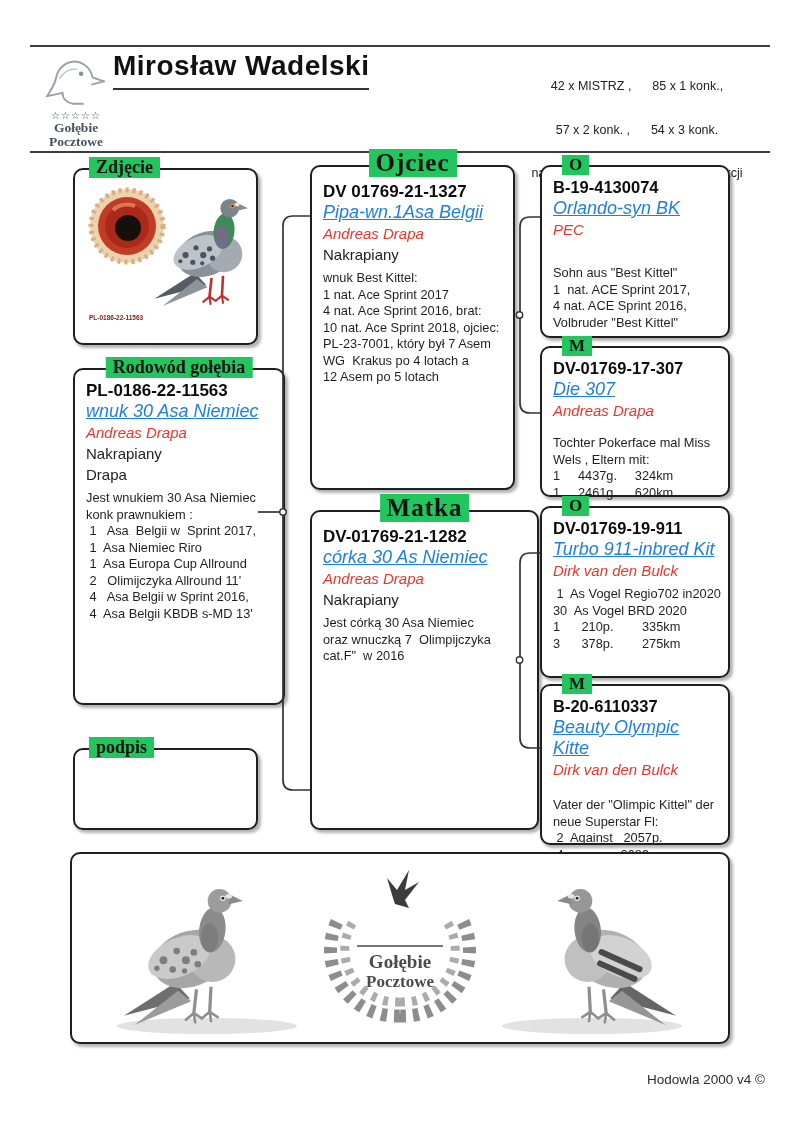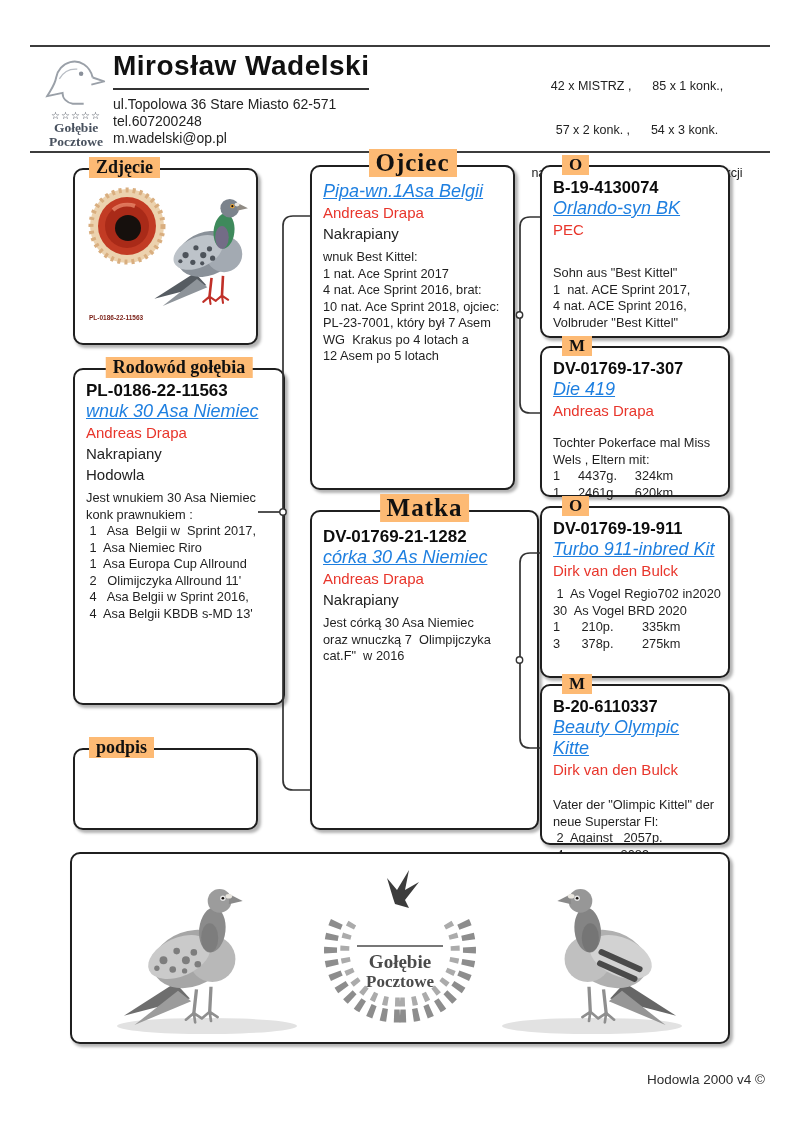--- a/index.html
+++ b/index.html
@@ -18,32 +18,32 @@
   .owner h1{margin:0;font-size:28px;font-weight:bold;color:#111;display:inline-block;
             border-bottom:2.5px solid #333;padding-bottom:6px;letter-spacing:.5px;}
   .addr{font-size:14px;line-height:17px;color:#222;margin-top:6px;}
   .addr div{margin:0;}
   .stats{position:absolute;right:33px;top:50px;width:260px;text-align:center;
          font-size:12.5px;line-height:14.5px;color:#222;white-space:pre;}
 
   
   .box{position:absolute;background:#fff;border:2px solid #1f1f1f;border-radius:10px;
        box-shadow:2.5px 3px 3px rgba(0,0,0,.30);box-sizing:border-box;}
-  .legend{position:absolute;top:-13px;background:#fdba74;padding:0 7px;
+  .legend{position:absolute;top:-13px;background:#22c55e;padding:0 7px;
           font-family:"Liberation Serif",serif;font-weight:bold;font-size:18px;color:#111;white-space:nowrap;}
   .legend-left{left:14px;}
   .legend-center{left:50%;transform:translateX(-50%);}
   .legend-lg{font-size:25px;top:-18px;letter-spacing:1px;}
   .legend-om{font-size:17px;left:20px;top:-12px;}
 
   .pad{padding:10px 10px 0 11px;}
   .ring{font-size:17px;font-weight:bold;color:#0d0d0d;line-height:21px;}
   .ring-sm{font-size:16.5px;}
   .bname{font-size:18px;font-style:italic;color:var(--blue,#1e7fe0);line-height:21px;text-decoration:underline;}
-  .breeder{font-size:15px;color:var(--red,#e8352b);line-height:21px;}
+  .breeder{font-size:15px;color:var(--red,#e8352b);line-height:21px;font-style:italic;}
   .trait{font-size:15px;color:#222;line-height:21px;}
   .desc{margin-top:5px;}
   .dl{font-size:12.8px;line-height:16.5px;color:#1f1f1f;white-space:pre;}
   .ff-box .desc{margin-top:25px;}
   .fm-box .desc{margin-top:14px;}
   .mf-box .desc{}
   .mm-box .desc{margin-top:17px;}
 
   
   .photo-box{left:73px;top:168px;width:185px;height:177px;}
@@ -128,25 +128,20 @@
       <path d="M24 40 C30 30 40 24 52 25" fill="none" stroke="#b8bdc4" stroke-width="2"></path>
       <circle cx="58" cy="32" r="3.5" fill="#8a909a"></circle>
     </svg>
     <div class="stars">☆☆☆☆☆</div>
     <div class="logo-line">Gołębie</div>
     <div class="logo-line">Pocztowe</div>
   </div>
 
   <div class="owner">
     <h1>Mirosław Wadelski</h1>
-    <div class="addr">
-      <div>ul.Topolowa 36 Stare Miasto 62-571</div>
-      <div>tel.607200248</div>
-      <div>m.wadelski@op.pl</div>
-    </div>
   </div>
 
   <div class="stats">
     <div>42 x MISTRZ ,      85 x 1 konk.,</div>
     <div>57 x 2 konk. ,      54 x 3 konk.</div>
     <div>na poziomie Okręgu ,Oddziału i Sekcji</div>
     <div>w 3  oddziałach i 2 okręgach</div>
   </div>
 
   <div class="rule rule-mid"></div>
@@ -171,41 +166,42 @@
     </div>
   </section>
 
   <section class="box rodowod-box">
     <span class="legend legend-center">Rodowód gołębia</span>
     <div class="pad">
       <div class="ring">PL-0186-22-11563</div>
       <div class="bname">wnuk 30 Asa Niemiec</div>
       <div class="breeder">Andreas Drapa</div>
       <div class="trait">Nakrapiany</div>
-      <div class="trait">Hodowla</div>
+      <div class="trait">Drapa</div>
       <div class="desc">
         <div class="dl">Jest wnukiem 30 Asa Niemiec</div>
         <div class="dl">konk prawnukiem :</div>
         <div class="dl"> 1   Asa  Belgii w  Sprint 2017,</div>
         <div class="dl"> 1  Asa Niemiec Riro</div>
         <div class="dl"> 1  Asa Europa Cup Allround</div>
         <div class="dl"> 2   Olimijczyka Allround 11'</div>
         <div class="dl"> 4   Asa Belgii w Sprint 2016,</div>
         <div class="dl"> 4  Asa Belgii KBDB s-MD 13'</div>
       </div>
     </div>
   </section>
 
   <section class="box podpis-box">
     <span class="legend legend-left">podpis</span>
   </section>
 
   <section class="box father-box">
     <span class="legend legend-lg legend-center">Ojciec</span>
     <div class="pad" style="padding-top:14px;">
+      <div class="ring">DV 01769-21-1327</div>
       <div class="bname">Pipa-wn.1Asa Belgii</div>
       <div class="breeder">Andreas Drapa</div>
       <div class="trait">Nakrapiany</div>
       <div class="desc">
         <div class="dl">wnuk Best Kittel:</div>
         <div class="dl">1 nat. Ace Sprint 2017</div>
         <div class="dl">4 nat. Ace Sprint 2016, brat:</div>
         <div class="dl">10 nat. Ace Sprint 2018, ojciec:</div>
         <div class="dl">PL-23-7001, który był 7 Asem</div>
         <div class="dl">WG  Krakus po 4 lotach a</div>
@@ -241,21 +237,21 @@
         <div class="dl">4 nat. ACE Sprint 2016,</div>
         <div class="dl">Volbruder "Best Kittel"</div>
       </div>
     </div>
   </section>
 
   <section class="box fm-box">
     <span class="legend legend-om">M</span>
     <div class="pad">
       <div class="ring ring-sm">DV-01769-17-307</div>
-      <div class="bname">Die 419</div>
+      <div class="bname">Die 307</div>
       <div class="breeder">Andreas Drapa</div>
       <div class="desc">
         <div class="dl">Tochter Pokerface mal Miss</div>
         <div class="dl">Wels , Eltern mit:</div>
         <div class="dl">1     4437g.     324km</div>
         <div class="dl">1     2461g.     620km</div>
       </div>
     </div>
   </section>
 

